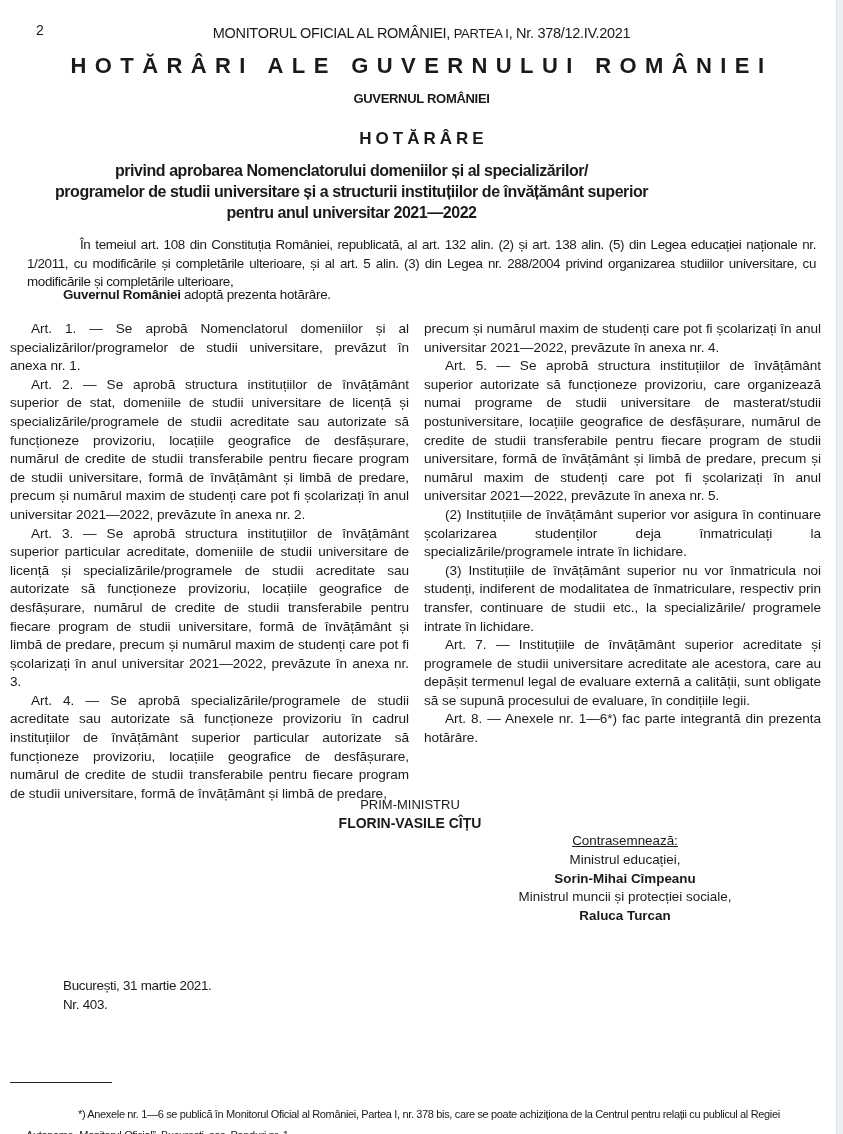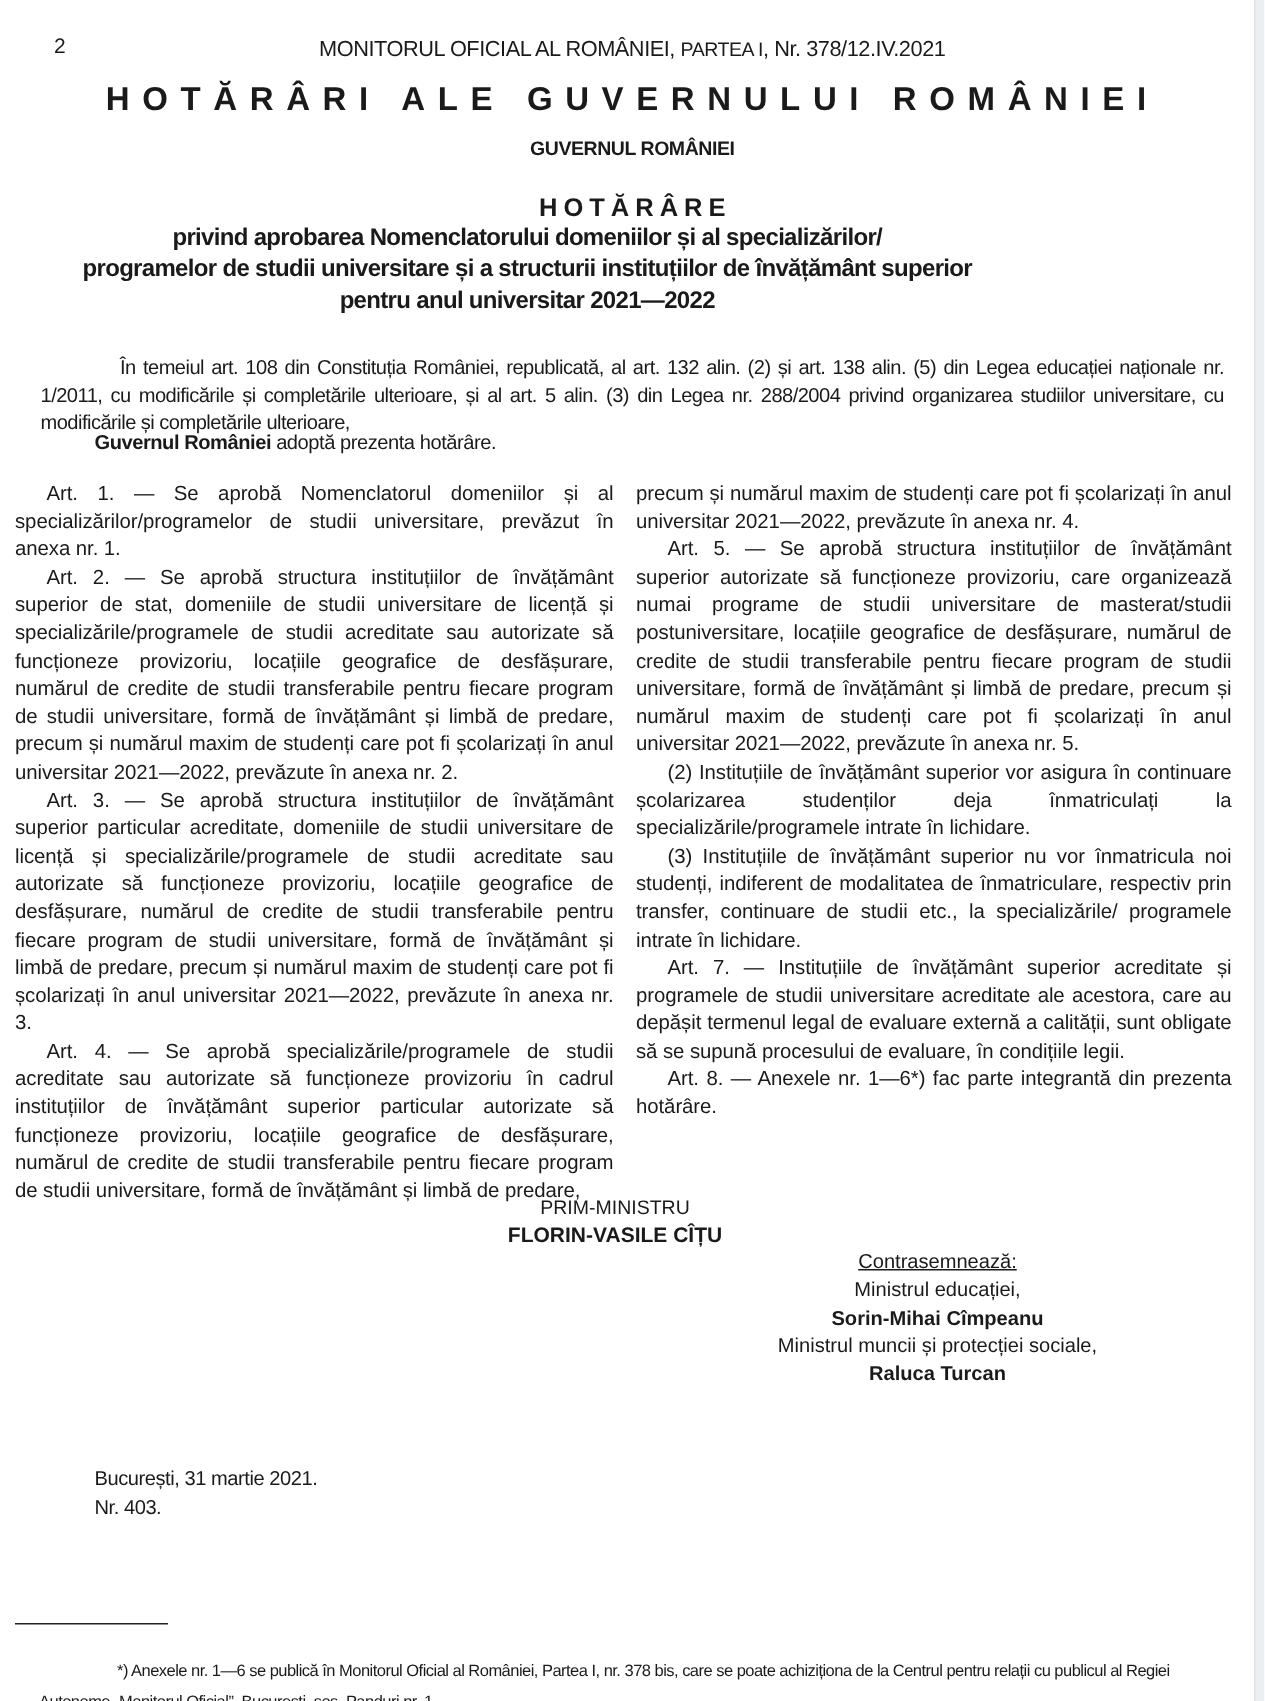--- a/index.html
+++ b/index.html
@@ -4,21 +4,21 @@
 <style>
   html, body { margin: 0; padding: 0; background: #ffffff; }
   body { width: 843px; height: 1134px; position: relative; overflow: hidden; color: #1a1a1a; }
   .edge { position: absolute; top: 0; right: 0; width: 6px; height: 1134px; background: #eceff2; border-left: 1px solid #dfe2e6; }
   .page-num { position: absolute; left: 36px; top: 22px; font-family: "Liberation Sans", sans-serif; font-size: 14px; }
   .running-head { position: absolute; left: 0; width: 843px; top: 25px; text-align: center; font-family: "Liberation Sans", sans-serif; font-size: 14.5px; letter-spacing: -0.3px; }
   .running-head .small { font-size: 13px; }
   .section-title { position: absolute; left: 0; width: 843px; top: 53px; text-align: center; font-family: "Liberation Sans", sans-serif; font-weight: bold; font-size: 22px; letter-spacing: 8.4px; padding-left: 0; box-sizing: border-box; }
   .issuer { position: absolute; left: 0; width: 843px; top: 91px; text-align: center; font-family: "Liberation Sans", sans-serif; font-weight: bold; font-size: 13px; letter-spacing: -0.3px; }
   .doc-type { position: absolute; left: 0; width: 843px; top: 129px; text-align: center; font-family: "Liberation Sans", sans-serif; font-weight: bold; font-size: 17px; letter-spacing: 4px; padding-left: 4px; box-sizing: border-box; }
-  .doc-subject { position: absolute; left: 0; width: 703px; top: 148px; text-align: center; font-family: "Liberation Sans", sans-serif; font-weight: bold; font-size: 16px; line-height: 21px; letter-spacing: -0.45px; }
+  .doc-subject { position: absolute; left: 0; width: 703px; top: 160px; text-align: center; font-family: "Liberation Sans", sans-serif; font-weight: bold; font-size: 16px; line-height: 21px; letter-spacing: -0.45px; }
   .preamble { position: absolute; left: 10px; width: 823px; top: 219px; font-family: "Liberation Sans", sans-serif; font-size: 13.4px; line-height: 18.5px; text-align: justify; letter-spacing: -0.35px; }
   .preamble p { margin: 17px; text-indent: 53px; }
   .adopt { position: absolute; left: 63px; top: 287px; font-family: "Liberation Sans", sans-serif; font-size: 13.4px; letter-spacing: -0.3px; text-align: right; }
   .adopt b { font-weight: bold; }
   .col { position: absolute; top: 320px; width: 399px; font-family: "Liberation Sans", sans-serif; font-size: 13.6px; line-height: 18.6px; text-align: justify; letter-spacing: -0.05px; }
   .col.left { left: 10px; }
   .col.right { left: 424px; width: 397px; }
   .col p { margin: 0; text-indent: 21px; }
   .col p.cont { text-indent: 0; }
   .sign-pm { position: absolute; left: 300px; width: 220px; top: 796px; text-align: center; font-family: "Liberation Sans", sans-serif; font-size: 13px; line-height: 18px; }

